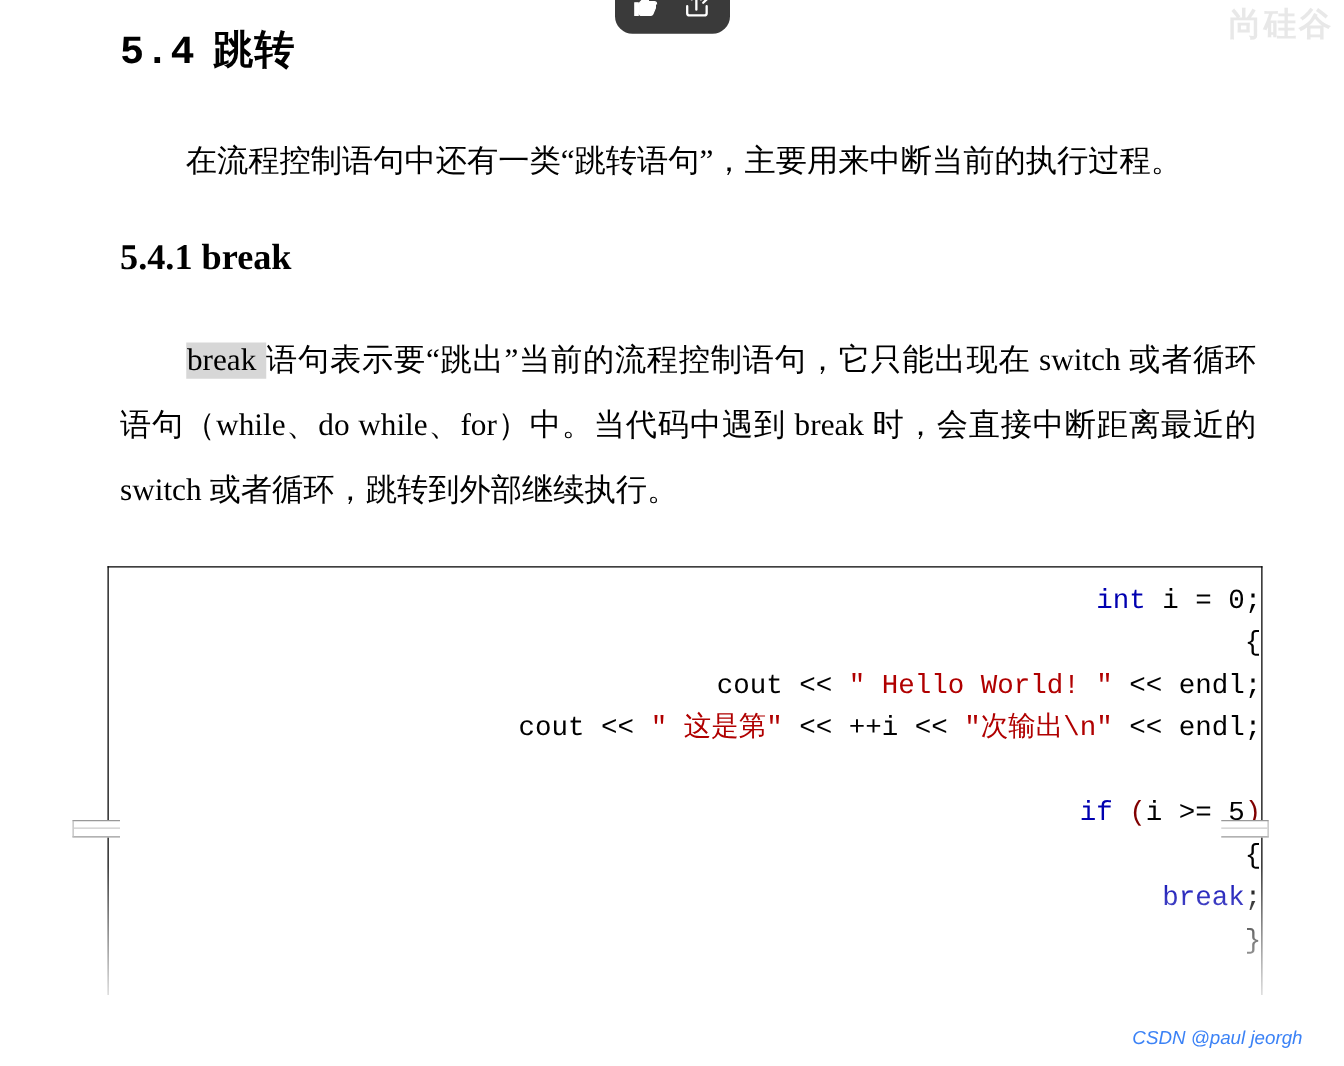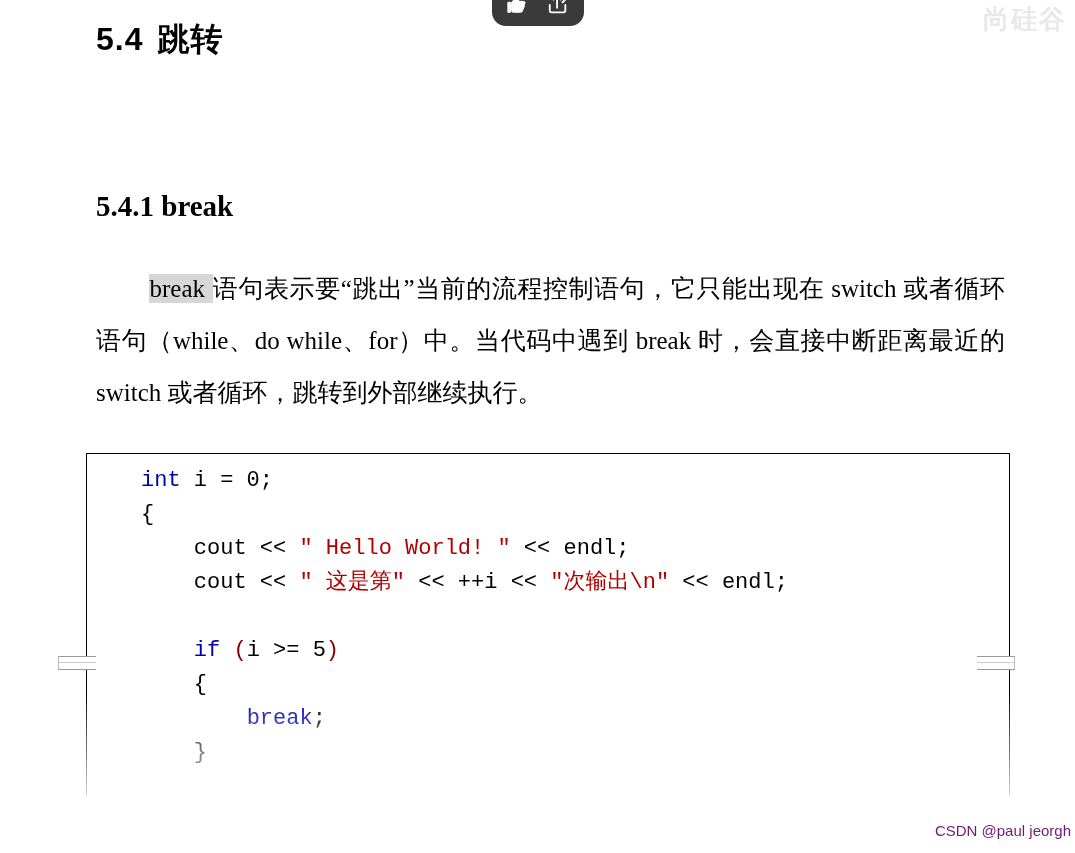--- a/index.html
+++ b/index.html
@@ -51,21 +51,21 @@
     top: 12px;
   }
 
   .h1 {
     font-size: 32px;
     font-weight: 700;
     margin-top: 6px;
     margin-bottom: 42px;
     letter-spacing: 1px;
   }
-  .h1 .num { font-family: Liberation Sans, sans-serif; margin-right: 14px; }
+  .h1 .num { font-family: Liberation Mono, monospace; margin-right: 14px; }
 
   .para {
     font-size: 25px;
     line-height: 52px;
     text-align: justify;
     margin-bottom: 34px;
   }
   .para .indent { display: inline-block; width: 2.1em; }
   .para .latin { font-family: "Times New Roman", serif; }
 
@@ -83,21 +83,21 @@
     border-bottom: none;
     margin-left: -10px;
     margin-right: -5px;
     padding: 10px 0 26px 54px;
     position: relative;
     font-family: "Courier New", monospace;
     font-size: 22px;
     line-height: 34px;
     background: #fff;
   }
-  .code-box .line { white-space: pre; }
+  .code-box .line { white-space: pre; text-align: right; }
   .kw  { color: #0000b0; }
   .str { color: #b00000; }
   .par { color: #800000; }
 
   
   .margin-mark {
     position: absolute;
     top: 656px;
     width: 38px; height: 14px;
     background: #fff;
@@ -118,26 +118,27 @@
     position: absolute;
     left: 0; right: 0; bottom: 0; height: 160px;
     background: linear-gradient(to bottom, rgba(255,255,255,0) 0%, rgba(255,255,255,0.9) 70%, #fff 100%);
     pointer-events: none;
     z-index: 10;
   }
 
   
   .br-watermark {
     position: absolute;
-    bottom: 14px; right: 4px;
+    bottom: 14px; right: 33px;
     font-family: Arial, sans-serif;
     font-size: 15px;
-    color: #701a75;
+    color: #3b82f6;
     z-index: 30;
     text-shadow: 0 0 3px #fff;
+    font-style: italic;
   }
 </style>
 </head>
 <body>
 
 <div class="top-controls">
   <span class="ic thumb-ic">
     <svg viewBox="0 0 24 24" fill="#fff">
         <path d="M2 20h3V9H2v11zm19-10c0-1.1-.9-2-2-2h-5.3l.8-3.8v-.3c0-.4-.2-.8-.4-1.1L13 2 6.6 8.4c-.4.4-.6.9-.6 1.4V18c0 1.1.9 2 2 2h8c.8 0 1.5-.5 1.8-1.2l2.1-5c.1-.2.1-.5.1-.8v-3z"></path>
       </svg>
@@ -154,21 +155,21 @@
 
 <div class="tr-watermark">尚硅谷</div>
 
 <div class="page">
 
   <h2 class="h1">
     <span class="num">5.4</span><span>跳转</span>
   </h2>
 
   <p class="para">
-    <span class="indent"></span><br>
+    <span class="indent"></span><span>在流程控制语句中还有一类“跳转语句”，主要用来中断当前的执行过程。</span><br>
   </p>
 
   <h3 class="h2">
     <span>5.4.1</span>
     <span>break</span>
   </h3>
 
   <p class="para">
     <span class="indent"></span><span class="hl latin">break </span><span>语句表示要“跳出”当前的流程控制语句，它只能出现在 switch 或者循环语句（while、do while、for）中。当代码中遇到 break 时，会直接中断距离最近的 switch 或者循环，跳转到外部继续执行。</span>
   </p>

